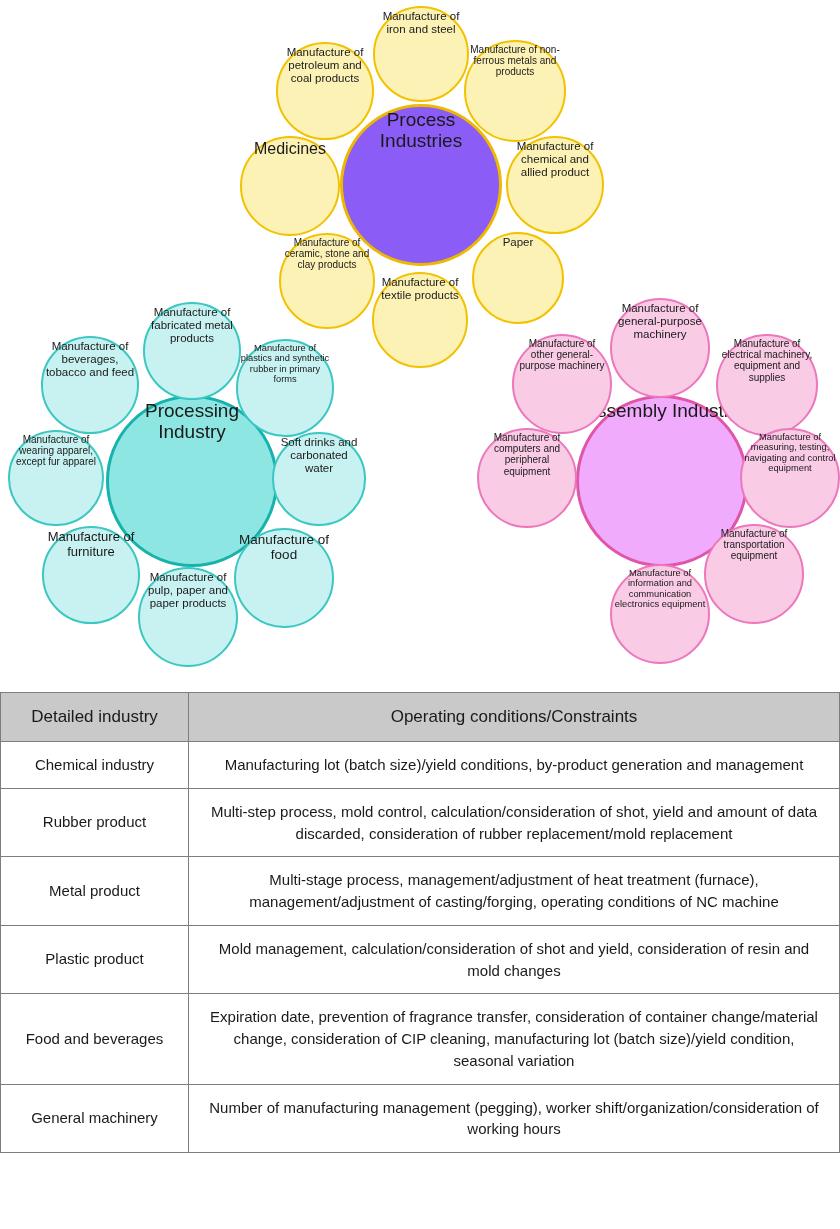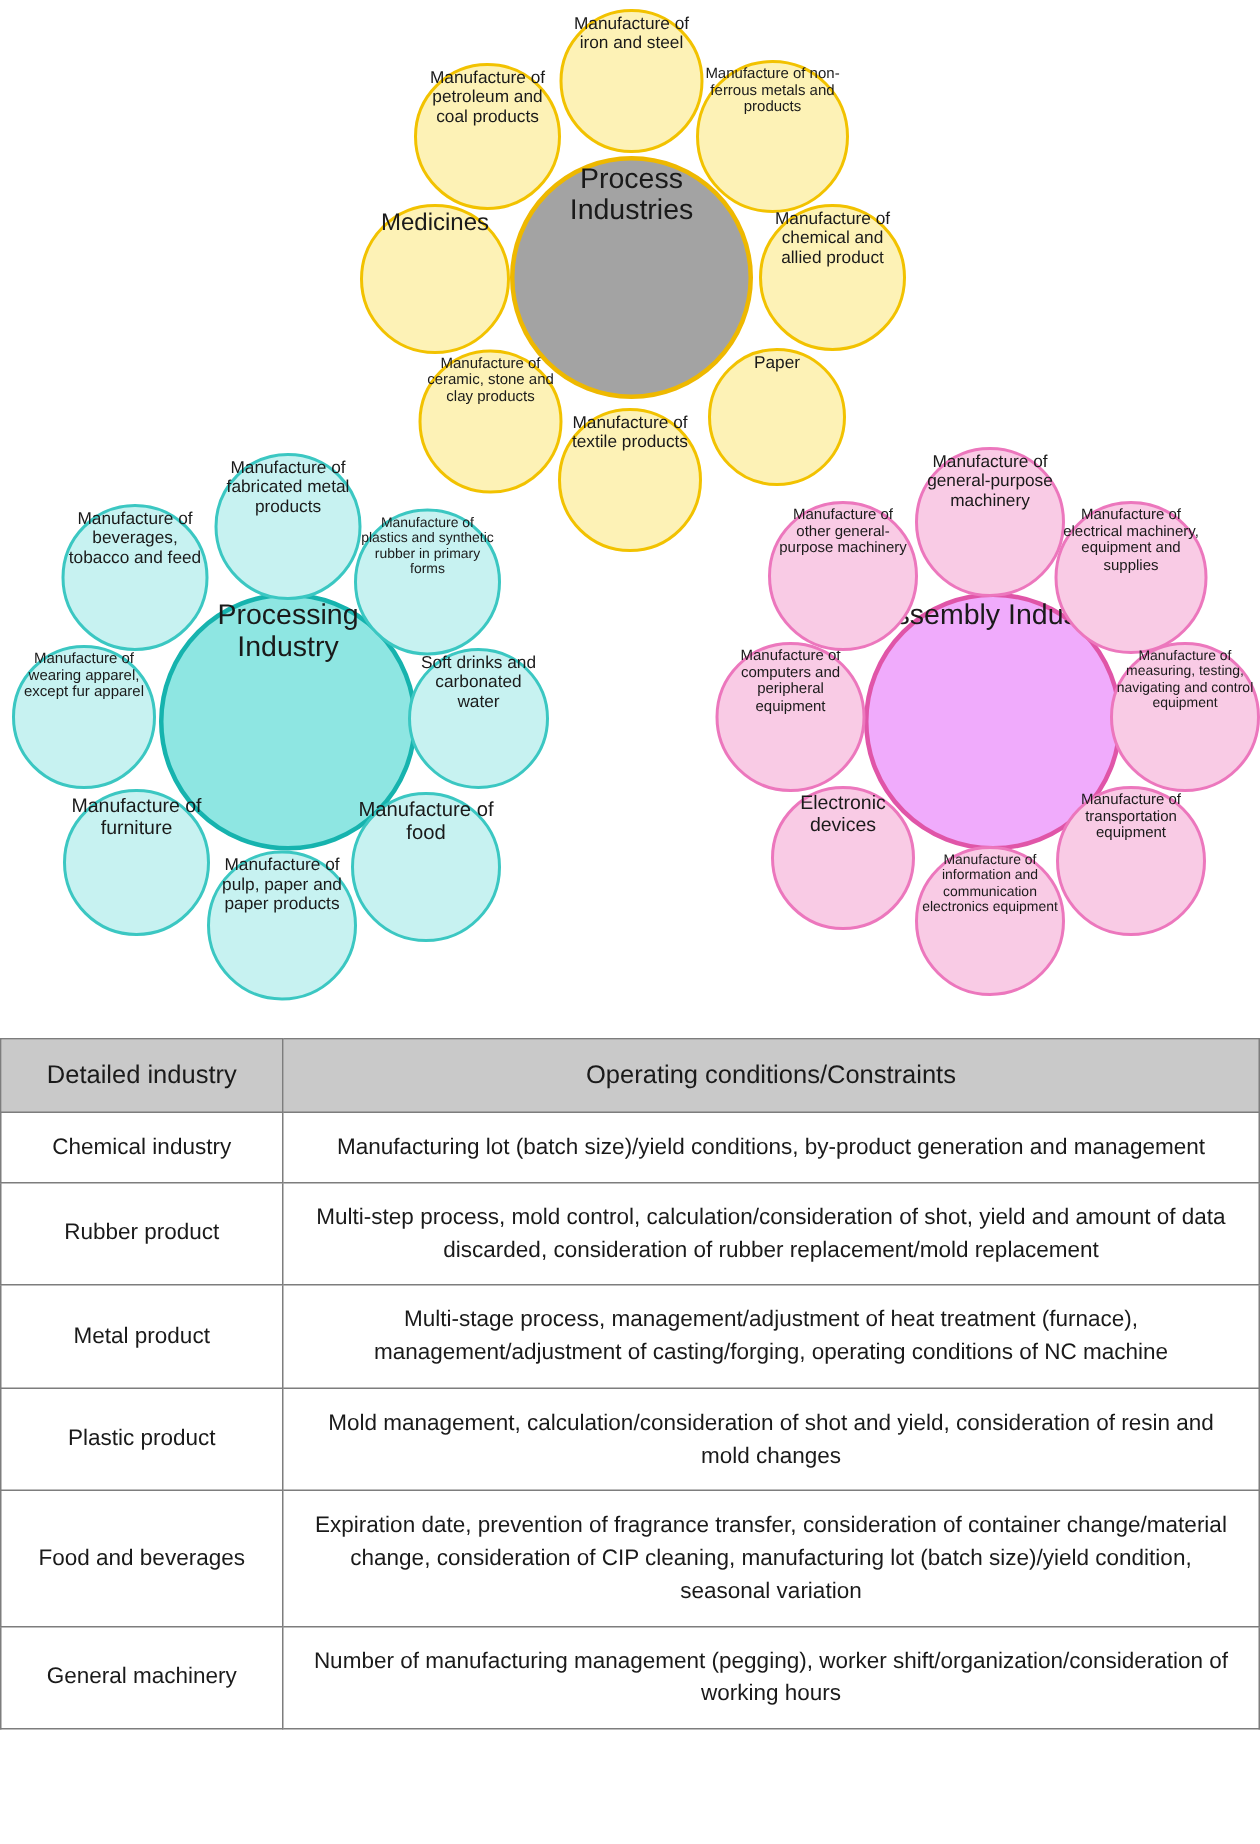--- a/index.html
+++ b/index.html
@@ -44,21 +44,21 @@
     line-height: 1.12;
     padding: 2px;
   }
   .bubble span {
     display: block;
     width: 100%;
   }
 
   
   .proc-hub {
-    background: #a3a3a3;
+    background: #8b5cf6;
     border: 3px solid #eeb800;
     font-size: 19px;
     color: #1a1a1a;
   }
   .proc-leaf {
     background: #fdf2b6;
     border: 2px solid #f2c200;
     font-size: 11.5px;
   }
 
@@ -213,39 +213,36 @@
     <div class="cluster" style="left:474px; top:292px; width:366px; height:368px;">
 
       <div class="bubble asm-hub" style="left:102px; top:103px; width:172px; height:172px;">
         <span>Assembly Industry</span>
       </div>
 
       <div class="bubble asm-leaf" style="left:136px; top:6px; width:100px; height:100px;">
         <span>Manufacture of general-purpose machinery</span>
       </div>
 
-      <div class="bubble asm-leaf leaf-sm" style="left:229px; top:42px; width:102px; height:102px;">
+      <div class="bubble asm-leaf leaf-sm" style="left:242px; top:42px; width:102px; height:102px;">
         <span>Manufacture of electrical machinery, equipment and supplies</span>
       </div>
 
       <div class="bubble asm-leaf leaf-xs" style="left:266px; top:136px; width:100px; height:100px;">
         <span>Manufacture of measuring, testing, navigating and control equipment</span>
       </div>
 
       <div class="bubble asm-leaf leaf-sm" style="left:230px; top:232px; width:100px; height:100px;">
         <span>Manufacture of transportation equipment</span>
       </div>
 
       <div class="bubble asm-leaf leaf-xs" style="left:136px; top:272px; width:100px; height:100px;">
         <span>Manufacture of information and communication electronics equipment</span>
       </div>
 
-      <div class="bubble asm-leaf" style="left:40px; top:232px; width:96px; height:96px;">
-        <span style="font-size:13px;">Electronic devices</span>
-      </div>
 
       <div class="bubble asm-leaf leaf-sm" style="left:3px; top:136px; width:100px; height:100px;">
         <span>Manufacture of computers and peripheral equipment</span>
       </div>
 
       <div class="bubble asm-leaf leaf-sm" style="left:38px; top:42px; width:100px; height:100px;">
         <span>Manufacture of other general-purpose machinery</span>
       </div>
     </div>
   </div>

